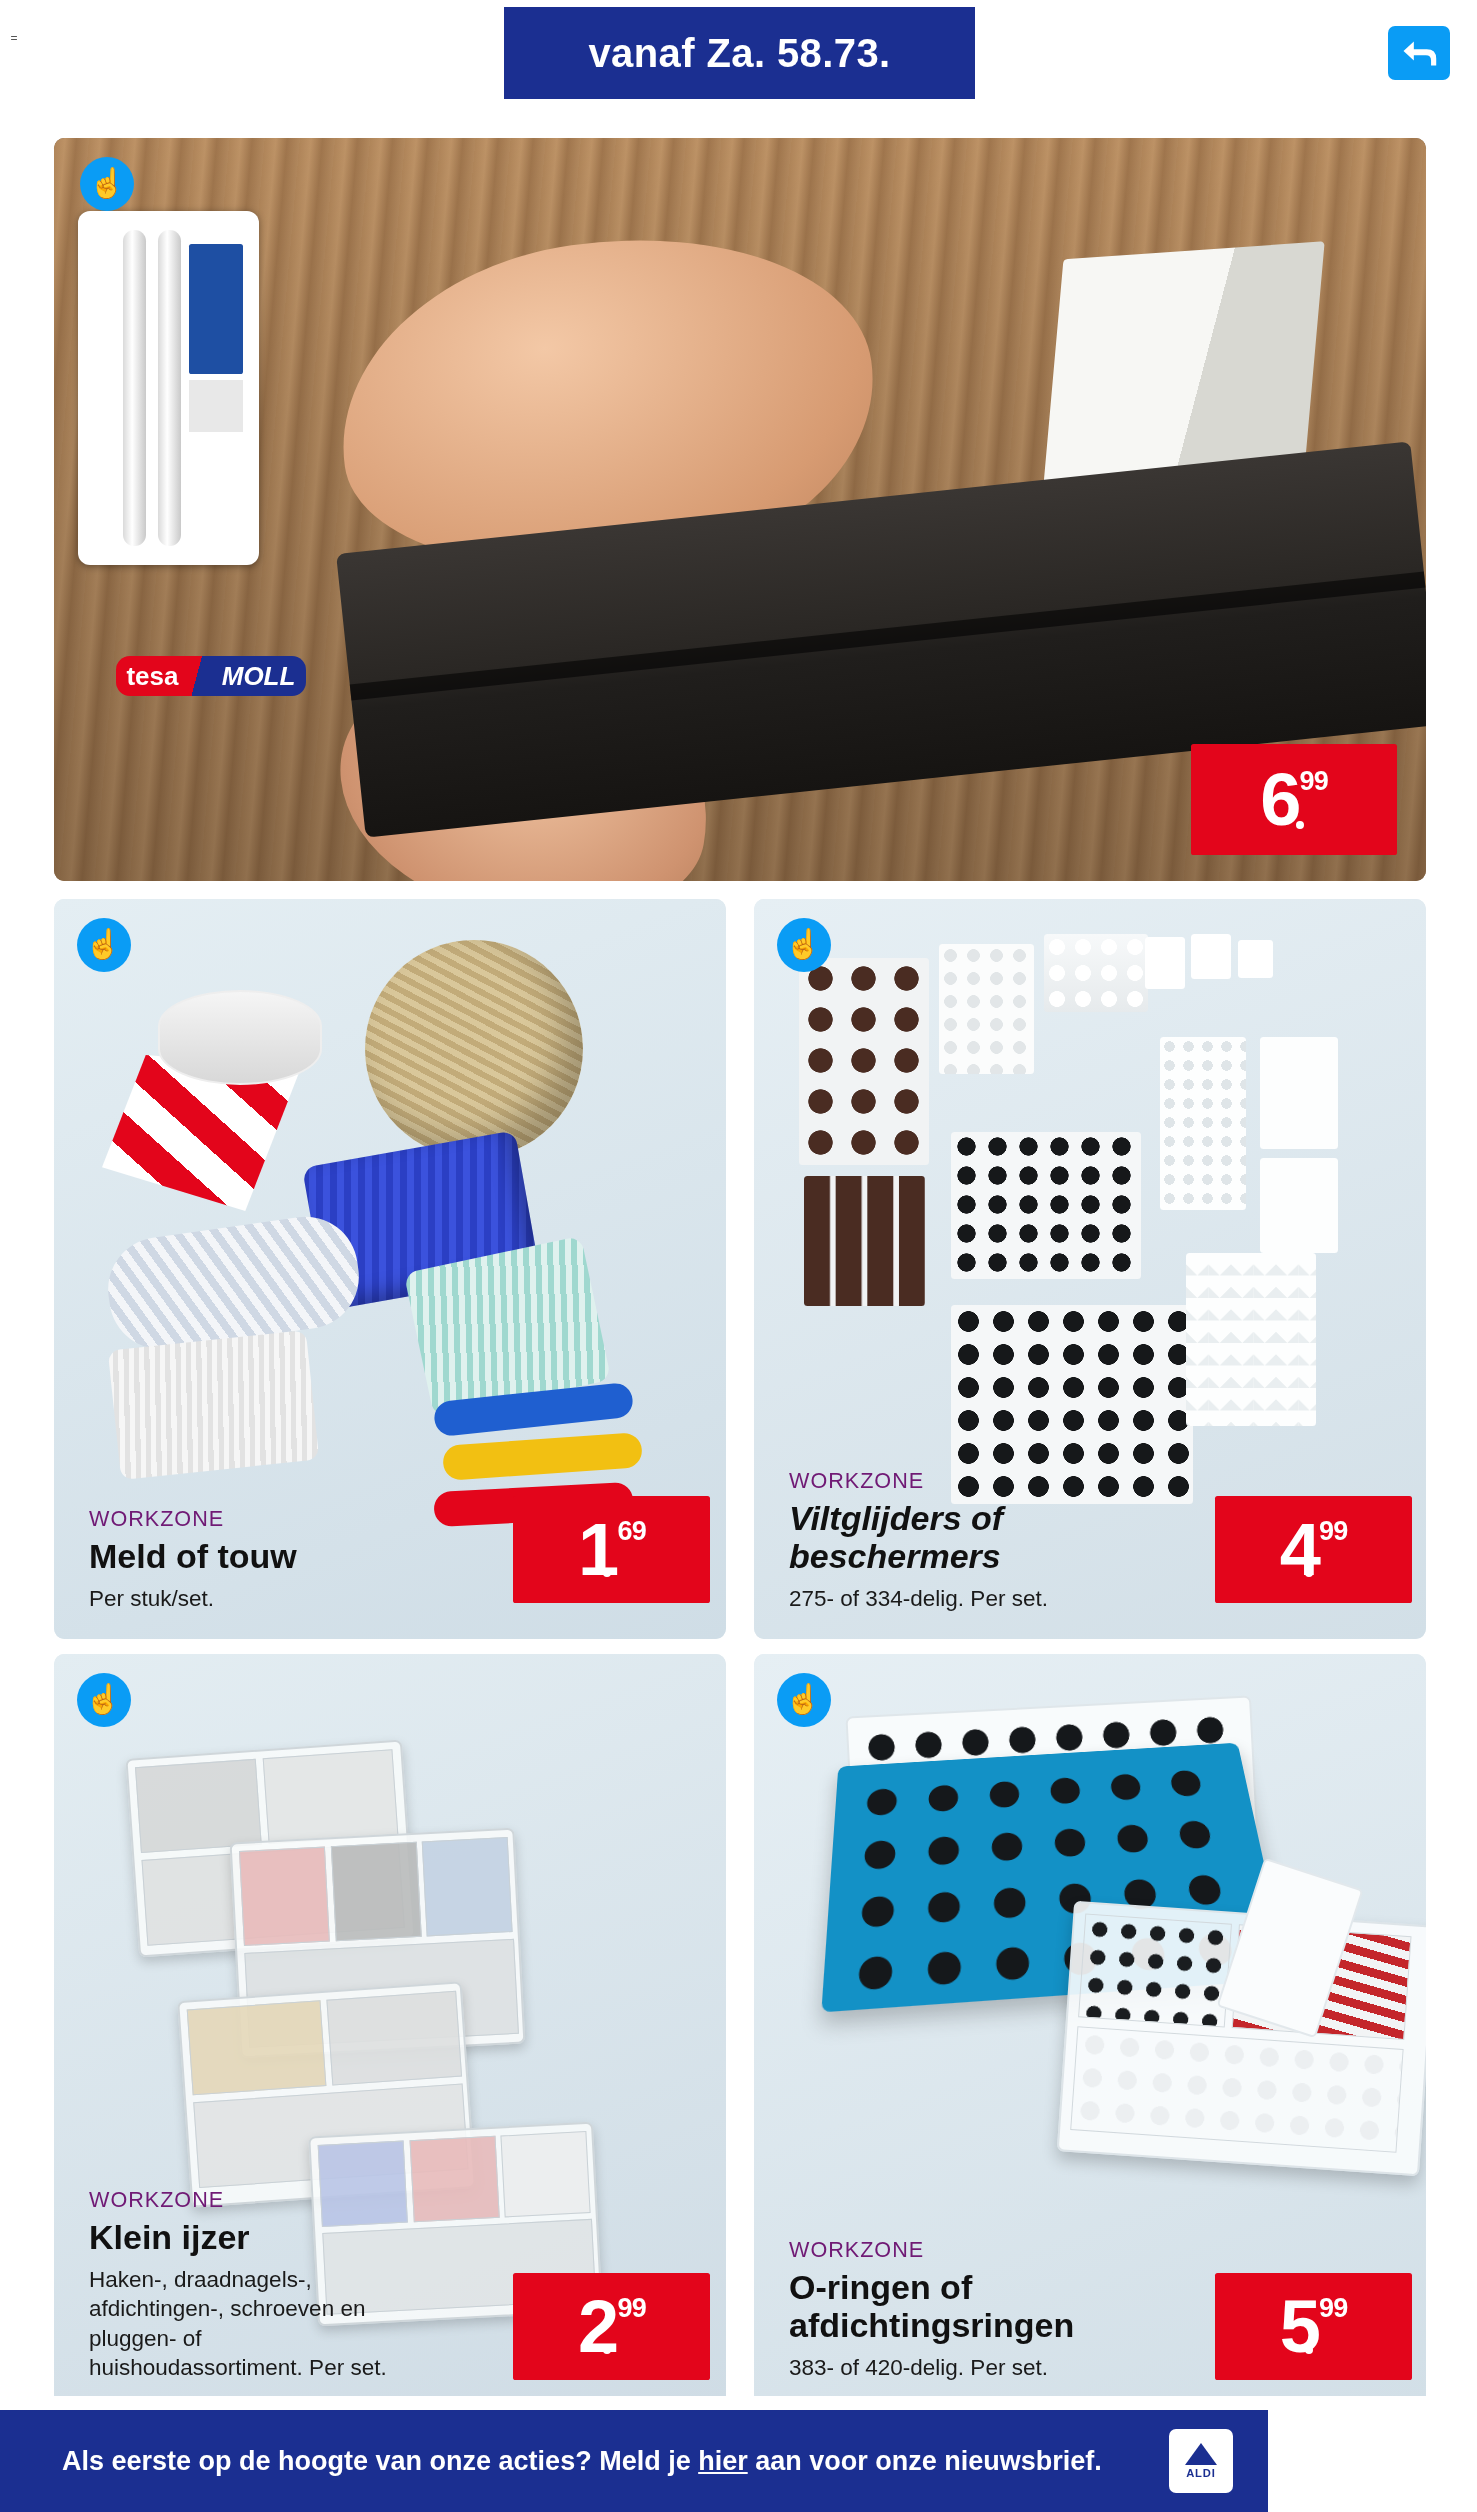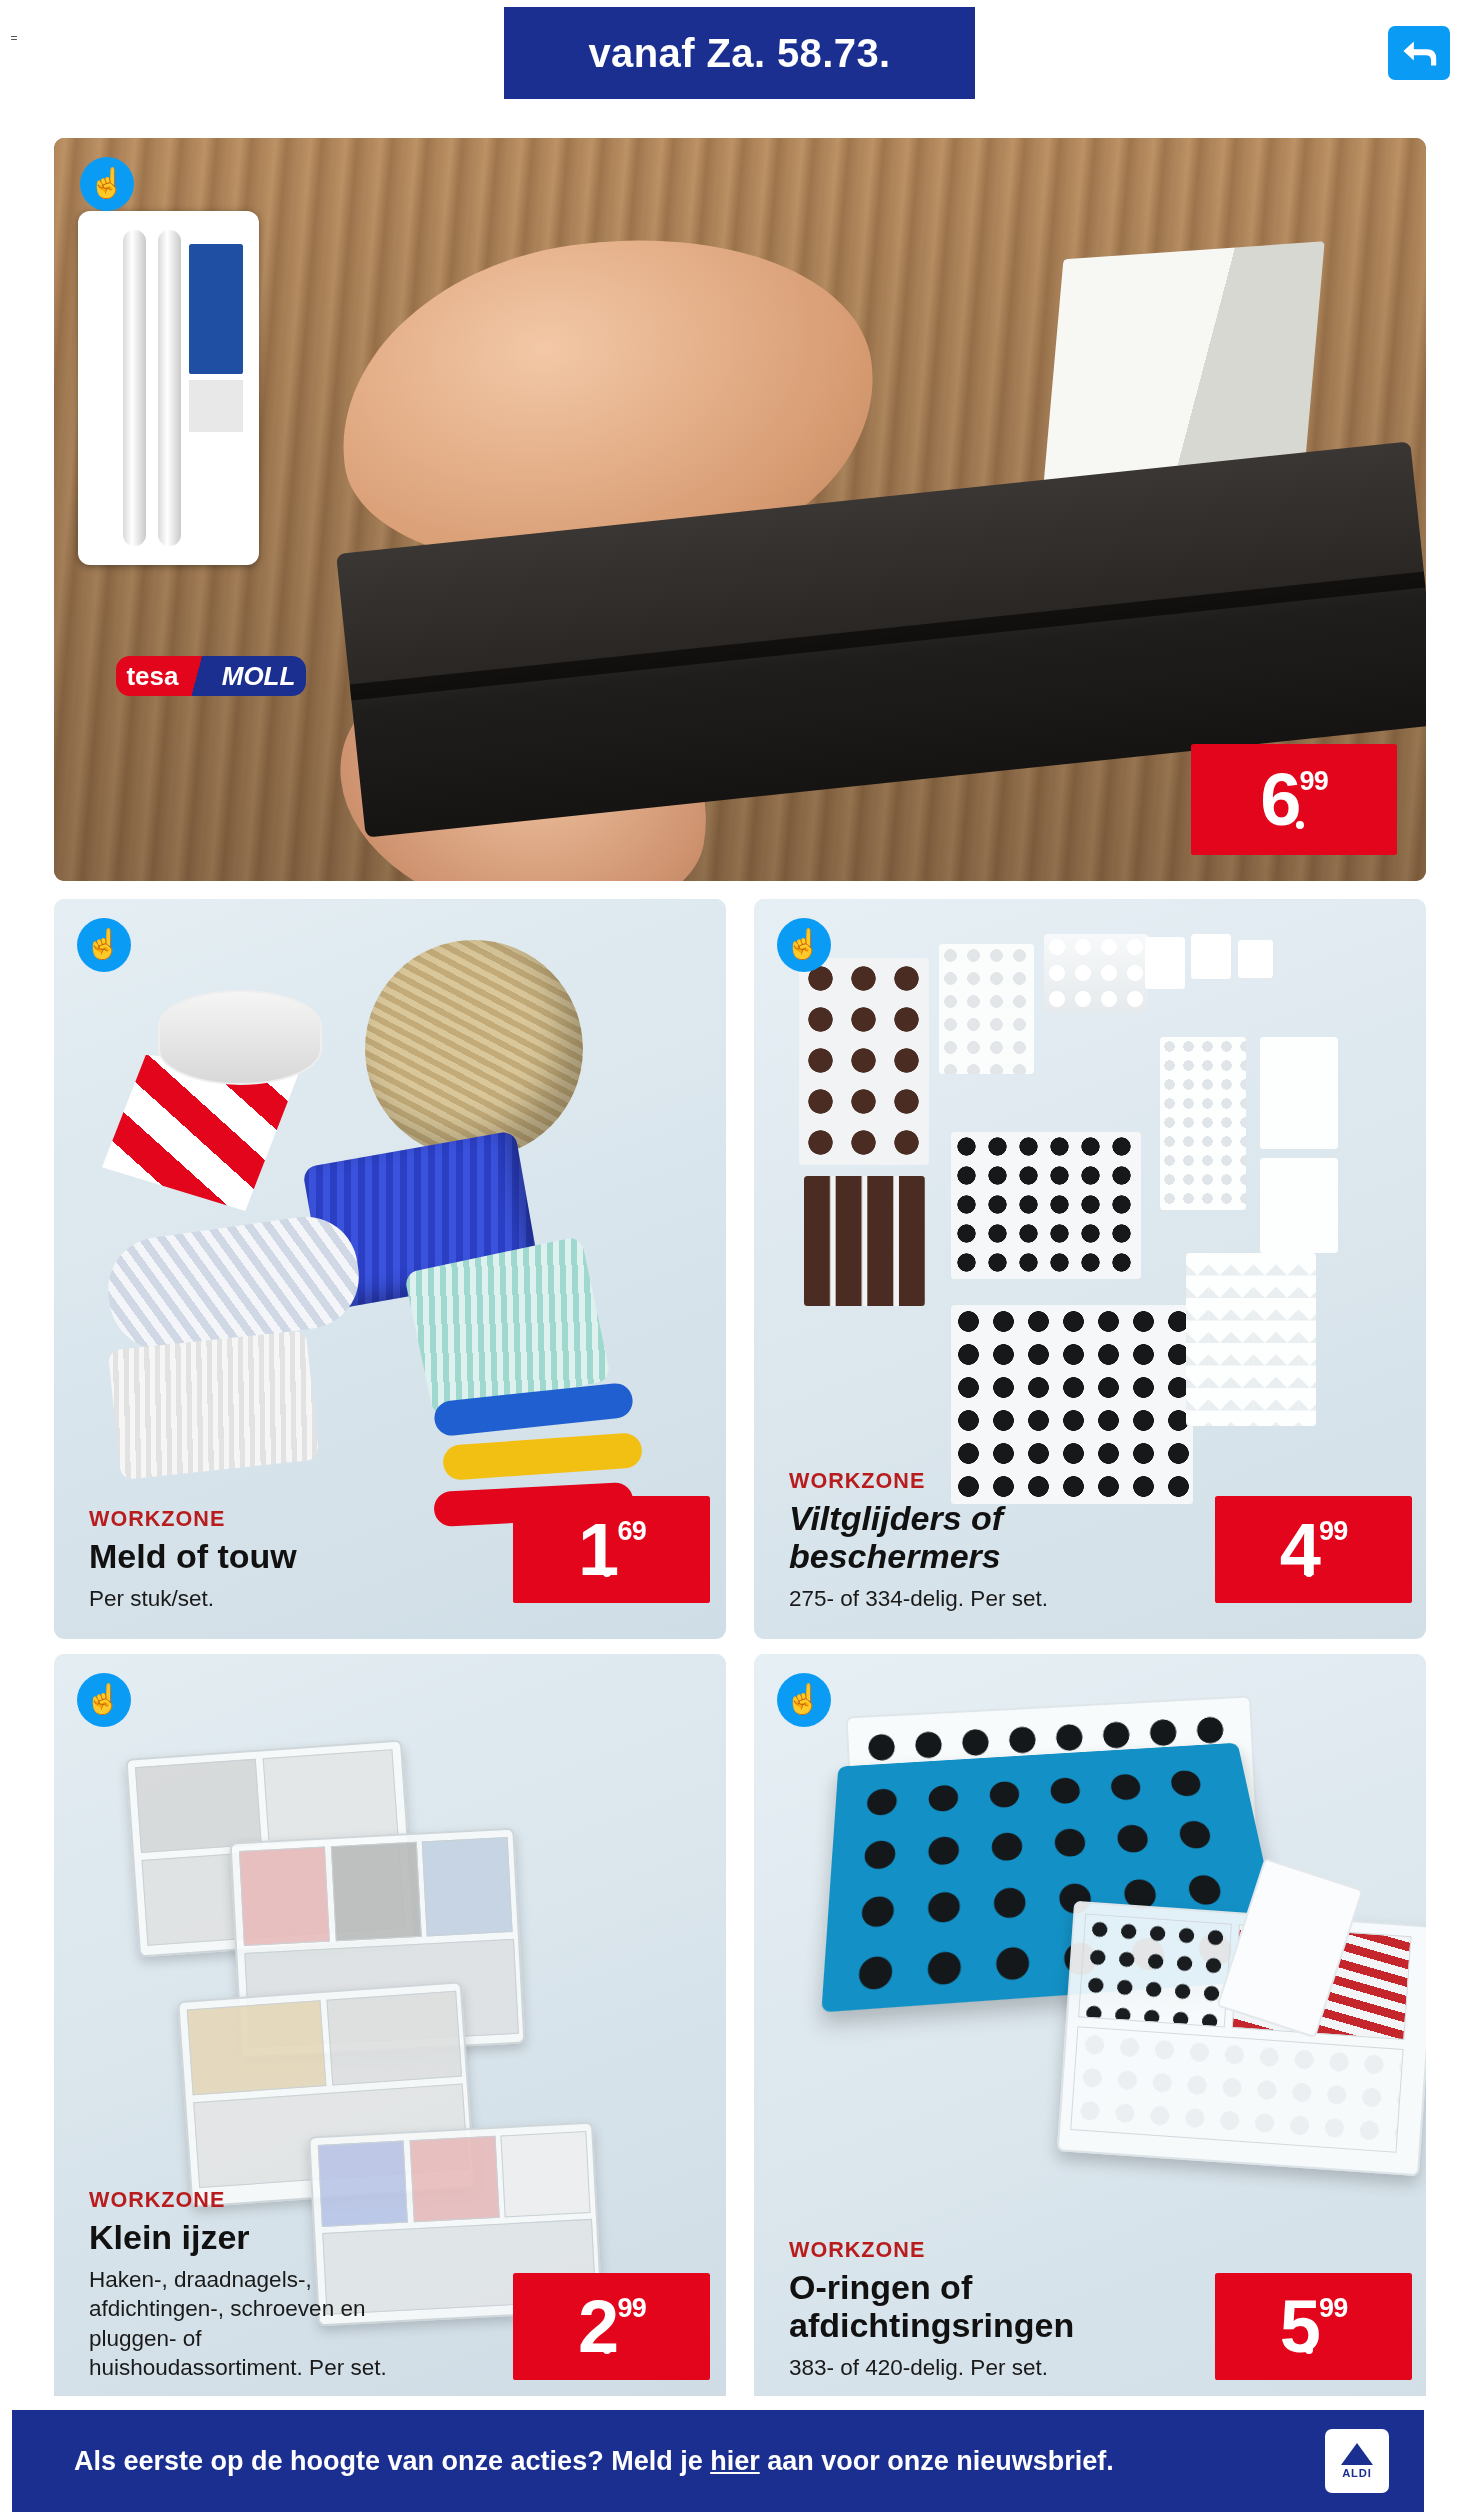--- a/index.html
+++ b/index.html
@@ -123,22 +123,22 @@
     position: absolute;
     width: 7.8px; height: 7.8px;
     background: #fff;
     border-radius: 50%;
     bottom: 26px;
   }
 
   .brand-line {
     font-size: 21.6px;
     letter-spacing: 1px;
-    color: #b91c1c;
-    font-weight: bold;
+    color: #701a75;
+    font-weight: normal;
   }
   .prod-title {
     font-size: 34px;
     font-weight: bold;
     color: #111;
     line-height: 1.12;
   }
   .prod-desc {
     font-size: 22.5px;
     color: #1a1a1a;
@@ -394,22 +394,22 @@
     border-radius: 7px;
     transform: rotate(4deg);
     box-shadow: 0 8.6px 15.6px rgba(0,0,0,.2);
   }
   .oring-text { position:absolute; left: 35px; bottom: 24px; z-index:5; }
   #oring-price { right: 14px; bottom: 26px; width: 197px; height: 107px; }
 
   
   .footer {
     position: absolute;
-    left: 12px; bottom: 0;
-    width: 1412px;
+    left: 0; bottom: 0;
+    width: 1268px;
     height: 102px;
     background: #1b2f91;
     display: flex;
     align-items: center;
   }
   .footer-text {
     color: #ffffff;
     font-size: 27px;
     font-weight: bold;
     margin-left: 62px;

